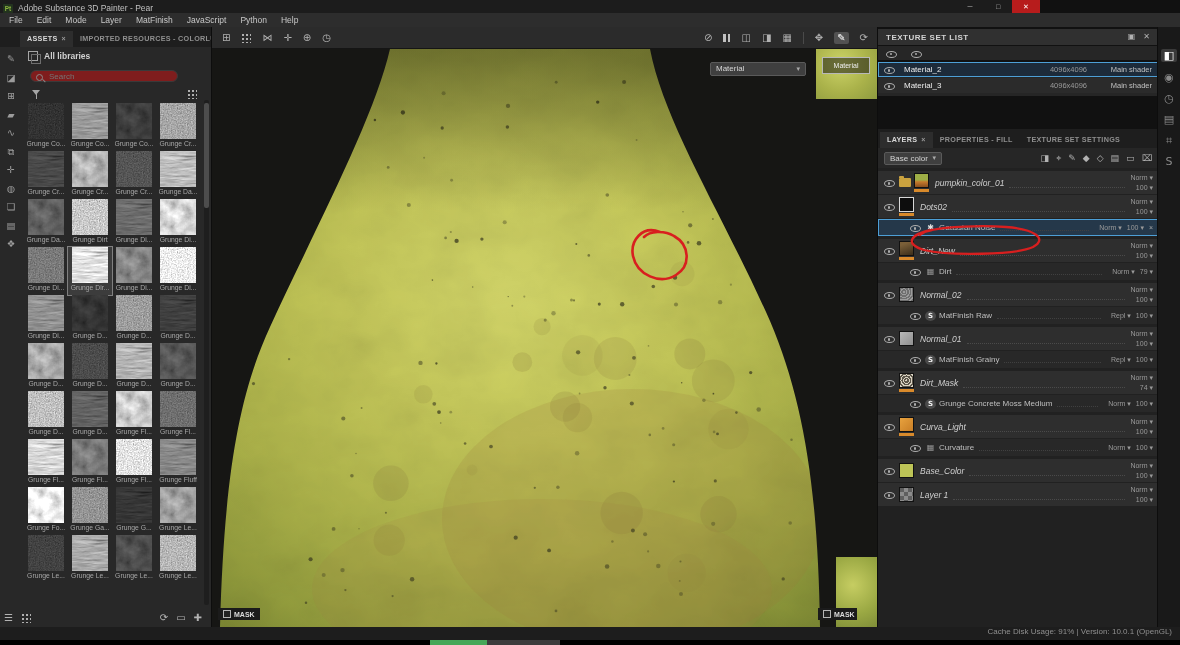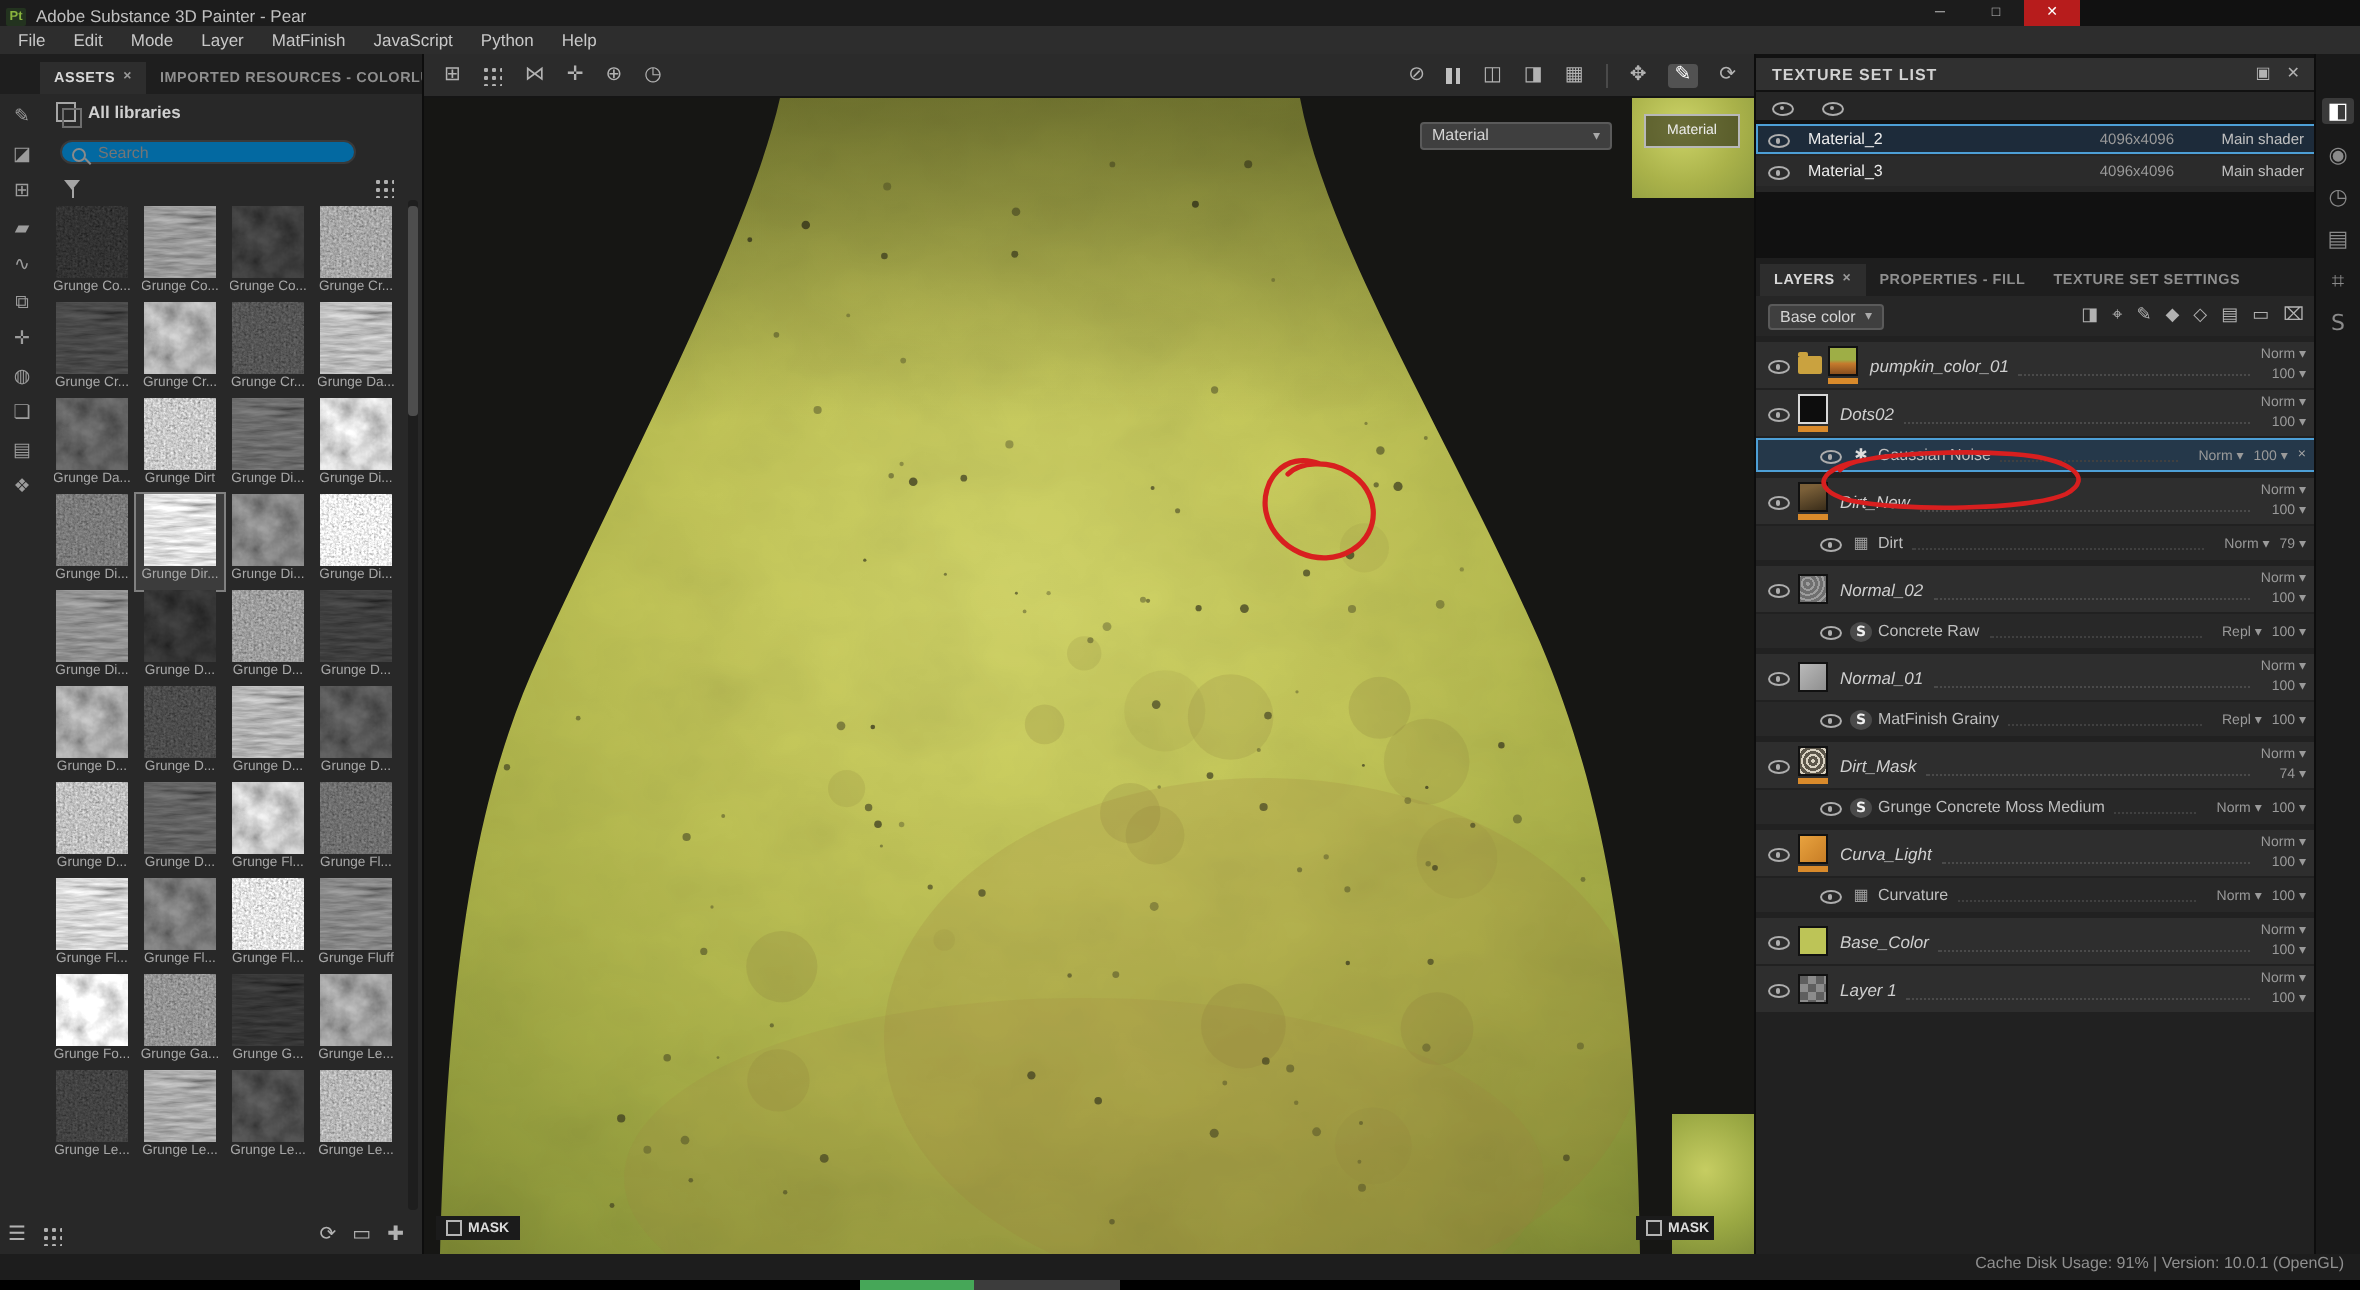--- a/index.html
+++ b/index.html
@@ -19,21 +19,21 @@
   
   .atabs{left:0;top:27px;width:212px;height:20px;background:#1e1e1e;display:flex;align-items:flex-end;padding-left:20px;box-sizing:border-box;}
   .ptab{display:inline-flex;align-items:center;gap:4px;padding:3px 7px 4px;font-size:7.2px;font-weight:bold;letter-spacing:.3px;color:#8f8f8f;white-space:nowrap;}
   .ptab.on{background:#2d2d2d;color:#d8d8d8;}
   .tabx{font-size:7px;color:#9a9a9a;}
   .abody{left:0;top:47px;width:212px;height:580px;background:#282828;border-right:1px solid #141414;box-sizing:border-box;}
   .librow{display:flex;height:18px;margin-top:4px;padding-left:28px;font-size:8.5px;font-weight:bold;color:#d0d0d0;}
   .libicon{width:8px;height:8px;border:1px solid #a5a5a5;position:relative;margin-right:6px;flex:none;}
   .libicon::before{content:"";position:absolute;left:2px;top:2px;width:8px;height:8px;border:1px solid #6e6e6e;}
   .searchrow{position:relative;height:18px;}
-  .search{position:absolute;left:30px;top:1px;width:148px;height:12px;background:#0369a1;border:1px solid #3a3a3a;border-radius:7px;color:#bbb;font-size:8px;padding:1px 6px 1px 18px;box-sizing:border-box;outline:none;font-family:"Liberation Sans",sans-serif;}
+  .search{position:absolute;left:30px;top:1px;width:148px;height:12px;background:#7f1d1d;border:1px solid #3a3a3a;border-radius:7px;color:#bbb;font-size:8px;padding:1px 6px 1px 18px;box-sizing:border-box;outline:none;font-family:"Liberation Sans",sans-serif;}
   .mag{position:absolute;left:36px;top:5px;width:5px;height:5px;border:1px solid #8a8a8a;border-radius:50%;}
   .mag::after{content:"";position:absolute;left:4.5px;top:5px;width:3.5px;height:1px;background:#8a8a8a;transform:rotate(45deg);}
   .filterrow{position:relative;height:16px;}
   .funnel{position:absolute;left:32px;top:3px;width:9px;height:10px;}
   .funnel::before{content:"";position:absolute;top:0;left:0;border-left:4.5px solid transparent;border-right:4.5px solid transparent;border-top:5px solid #a5a5a5;}
   .funnel::after{content:"";position:absolute;left:3.8px;top:4px;width:1.6px;height:5px;background:#a5a5a5;}
   .dots9{width:10px;height:10px;background-image:radial-gradient(#b0b0b0 1px,transparent 1.2px);background-size:4px 4px;display:inline-block;}
   .filterrow .dots9{position:absolute;right:14px;top:2px;}
   .agrid{position:absolute;left:24px;top:56px;width:178px;display:grid;grid-template-columns:repeat(4,44px);grid-auto-rows:48px;}
   .asset{width:44px;display:flex;flex-direction:column;align-items:center;}
@@ -807,21 +807,21 @@
       <span class="lname">Normal_02</span>
       <span class="leader"></span>
       <span class="vals">
         <span>Norm ▾</span>
         <span>100 ▾</span>
       </span>
     </div>
     <div class="erow">
       <span class="eye"></span>
       <span class="eic eic-substance">S</span>
-      <span class="ename">Concrete Raw</span>
+      <span class="ename">MatFinish Raw</span>
       <span class="esp"></span>
       <span class="ebval">Repl ▾</span>
       <span class="eoval">100 ▾</span>
     </div>
     <div class="lrow">
       <span class="eye"></span>
       <span class="thumbwrap">
         <span class="lthumb t-gray"></span>
       </span>
       <span class="lname">Normal_01</span>

